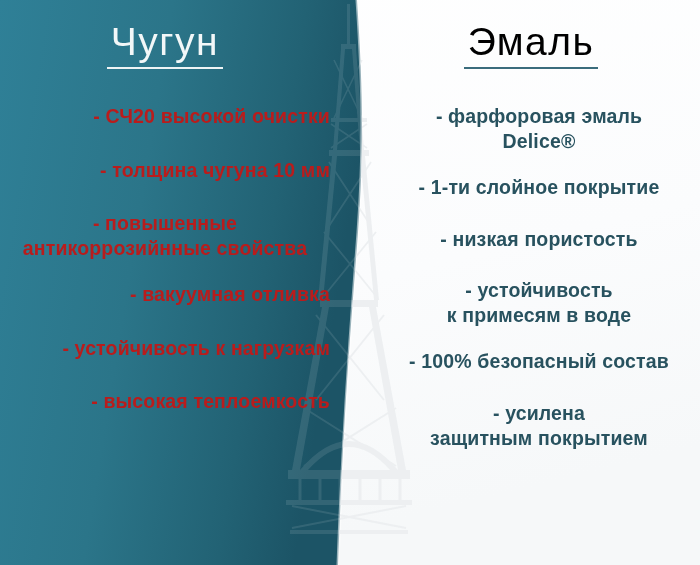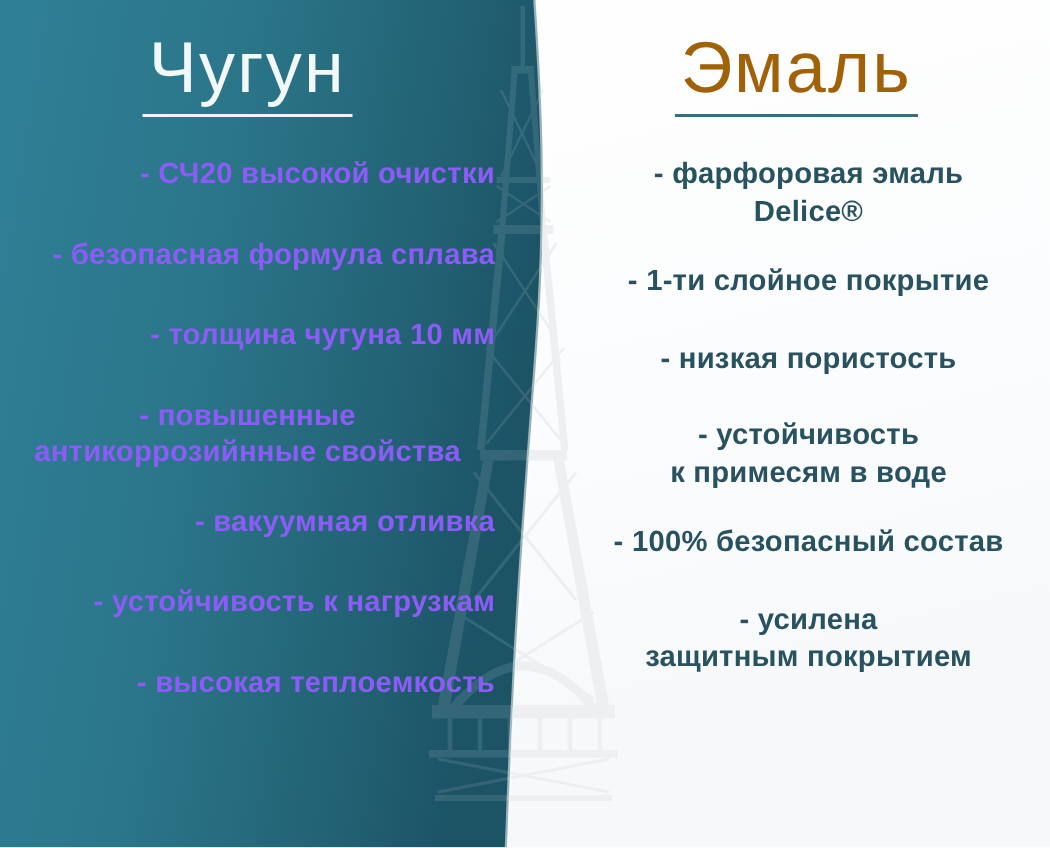--- a/index.html
+++ b/index.html
@@ -22,56 +22,56 @@
   .watermark svg{display:block;width:700px;height:565px;}
 
   
   .col{position:absolute;top:0;height:565px;}
   .col-left{left:0;width:330px;}
   .col-right{left:372px;width:318px;}
 
   .title{
     position:absolute;width:100%;
     font-weight:300;
-    font-size:48px;
+    font-size:39px;
     letter-spacing:1.5px;
     line-height:1;
     text-align:center;
   }
   .title .t-inner{
     display:inline-block;
     padding:0 4px 6px 4px;
   }
   .title-left{
     top:22px;
     color:#f2f7f8;
   }
   .title-left .t-inner{border-bottom:2px solid #eef4f5;}
   .title-right{
     top:22px;
-    color:#a16207;
+    color:#000000;
   }
   .title-right .t-inner{border-bottom:2px solid #3a6c7c;}
 
   .items{
     position:absolute;
     top:104px;
     width:100%;
     display:flex;
     flex-direction:column;
   }
   .item{
     font-weight:bold;
     font-size:19.5px;
     line-height:1.26;
     letter-spacing:0.15px;
     white-space:pre-line;
   }
   .col-left .items{padding-right:15px;}
-  .col-left .item{color:#8b5cf6;text-align:right;}
+  .col-left .item{color:#b91c1c;text-align:right;}
   .col-right .items{padding-left:8px;}
   .col-right .item{color:#28525f;text-align:center;}
 
   
   .col-left  .item{margin-bottom:29px;}
   .col-right .item{margin-bottom:27px;}
   .item.two-line{margin-bottom:22px;text-align:center;}
 </style>
 </head>
 <body>
@@ -155,21 +155,20 @@
       </g>
     </svg>
   </div>
 
   <div class="col col-left">
     <div class="title title-left">
       <span class="t-inner">Чугун</span>
     </div>
     <div class="items">
       <div class="item">-  СЧ20 высокой очистки</div>
-      <div class="item">-  безопасная формула сплава</div>
       <div class="item">-  толщина чугуна 10 мм</div>
       <div class="item two-line">-  повышенные
 антикоррозийнные свойства</div>
       <div class="item">-  вакуумная отливка</div>
       <div class="item">-  устойчивость к нагрузкам</div>
       <div class="item">-  высокая теплоемкость</div>
     </div>
   </div>
 
   <div class="col col-right">

